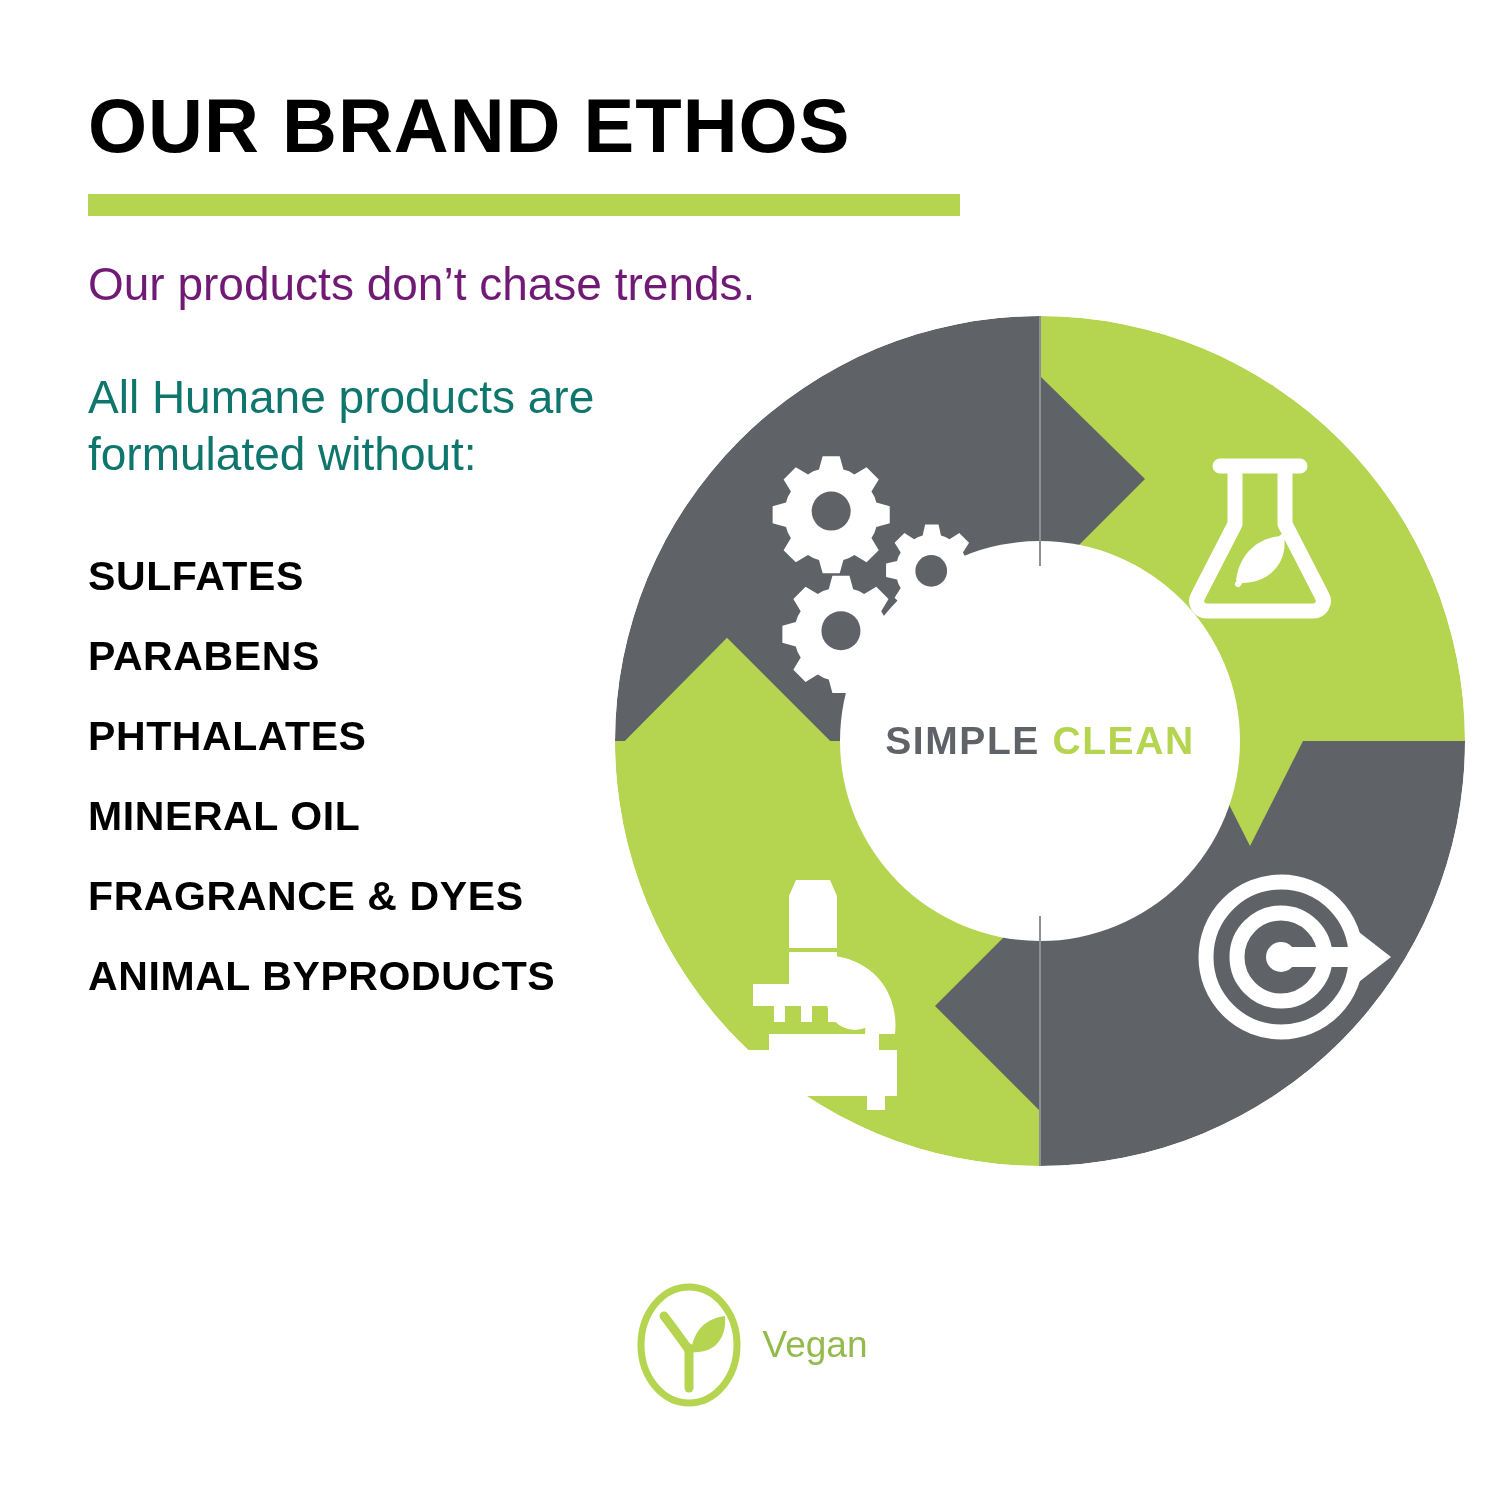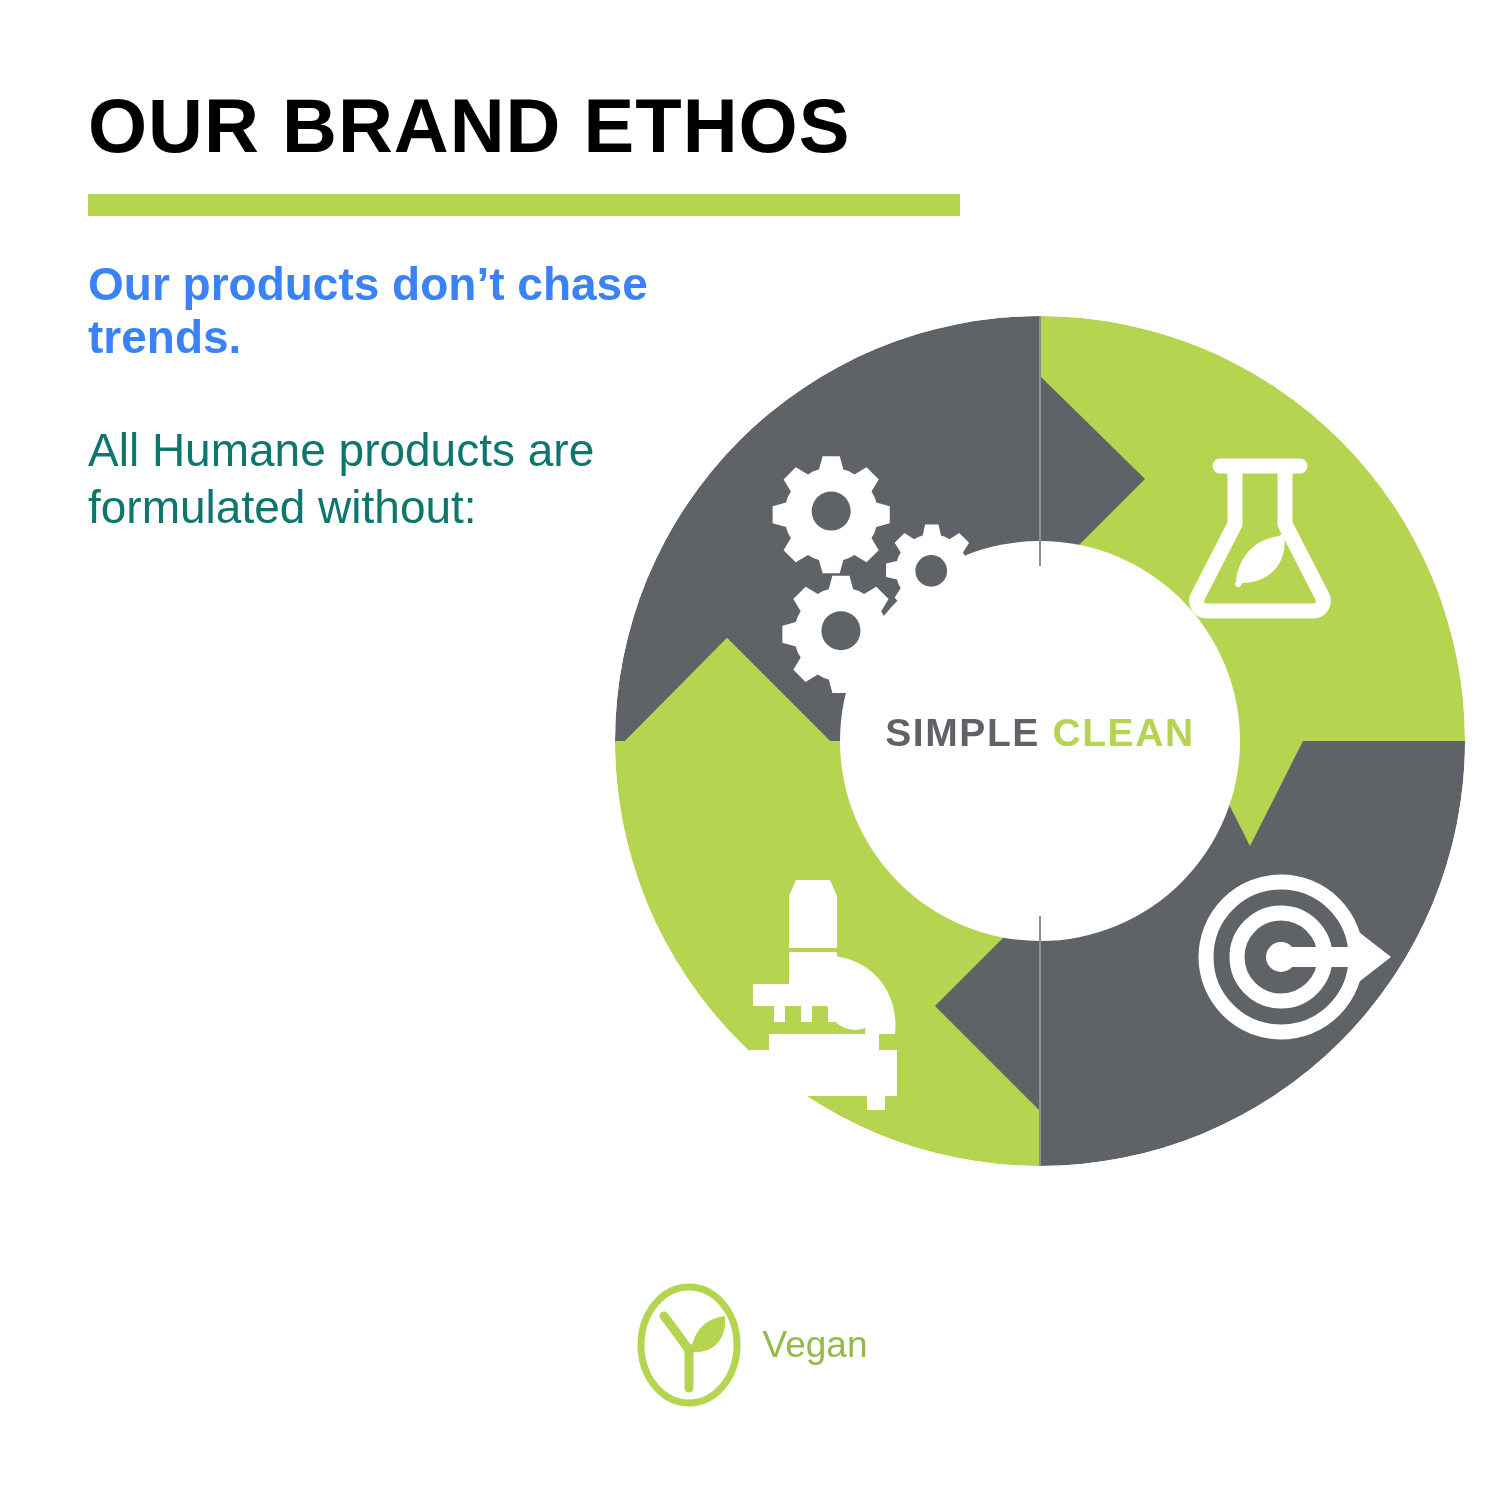--- a/index.html
+++ b/index.html
@@ -37,24 +37,24 @@
 
   #title-underline {
     width: 872px;
     height: 22px;
     background: #b5d44f;
     margin-top: 30px;
   }
 
   #tagline {
     font-size: 46px;
-    color: #3b82f6;
+    color: #701a75;
     margin-top: 42px;
     line-height: 1.15;
-    font-weight: bold;
+    font-weight: normal;
   }
 
   #intro-text {
     font-size: 46px;
     color: #0f766e;
     margin-top: 58px;
     line-height: 1.25;
     font-weight: normal;
     max-width: 640px;
   }
@@ -86,21 +86,21 @@
   }
   #ethos-donut svg {
     display: block;
     width: 850px;
     height: 850px;
   }
 
   #donut-center-text {
     position: absolute;
     left: 615px;
-    top: 308px;
+    top: 316px;
     width: 850px;
     height: 850px;
     display: flex;
     align-items: center;
     justify-content: center;
     pointer-events: none;
   }
   .center-line {
     font-size: 39px;
     font-weight: bold;
@@ -141,20 +141,28 @@
 <div id="left-column">
 
   <h1 id="page-title">OUR BRAND ETHOS</h1>
 
   <div id="title-underline"></div>
 
   <div id="tagline">Our products don’t chase trends.</div>
 
   <div id="intro-text">All Humane products are formulated without:</div>
 
+  <ul id="exclusion-list">
+    <li>SULFATES</li>
+    <li>PARABENS</li>
+    <li>PHTHALATES</li>
+    <li>MINERAL OIL</li>
+    <li>FRAGRANCE &amp; DYES</li>
+    <li>ANIMAL BYPRODUCTS</li>
+  </ul>
 </div>
 
 <div id="ethos-donut">
   <svg viewBox="0 0 850 850" xmlns="http://www.w3.org/2000/svg">
     <defs>
 
       <mask id="ring-mask">
         <rect x="0" y="0" width="850" height="850" fill="black"></rect>
         <circle cx="425" cy="425" r="425" fill="white"></circle>
         <circle cx="425" cy="425" r="200" fill="black"></circle>

